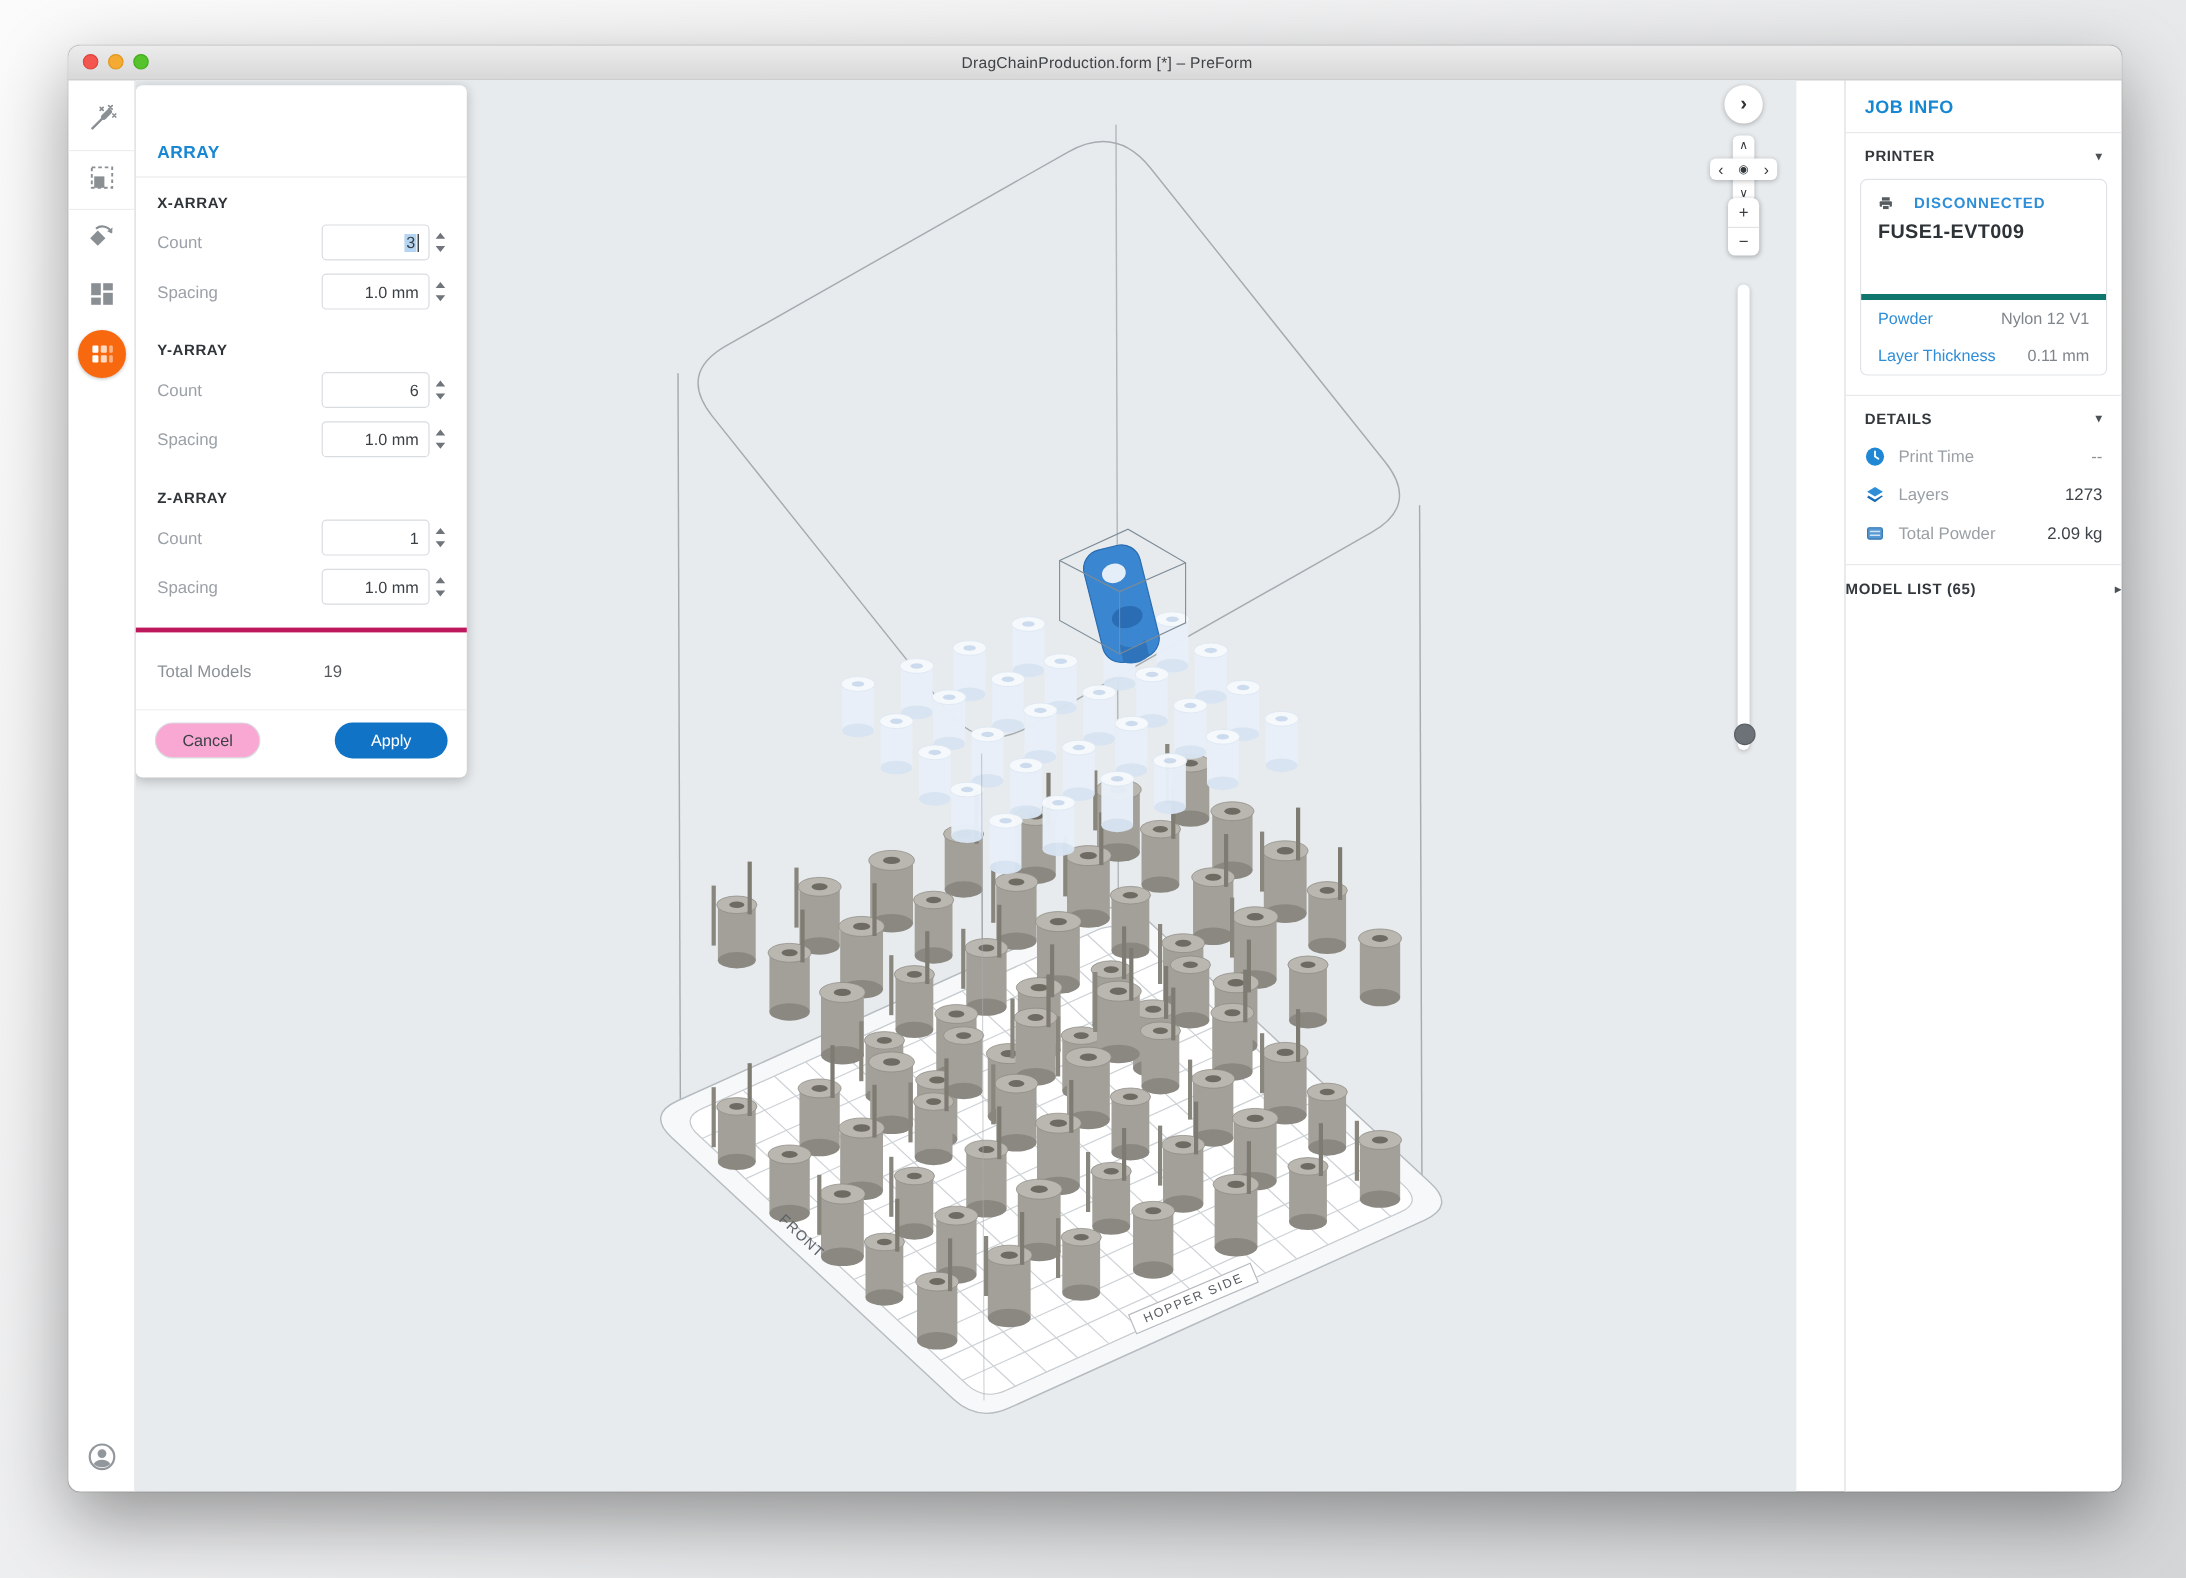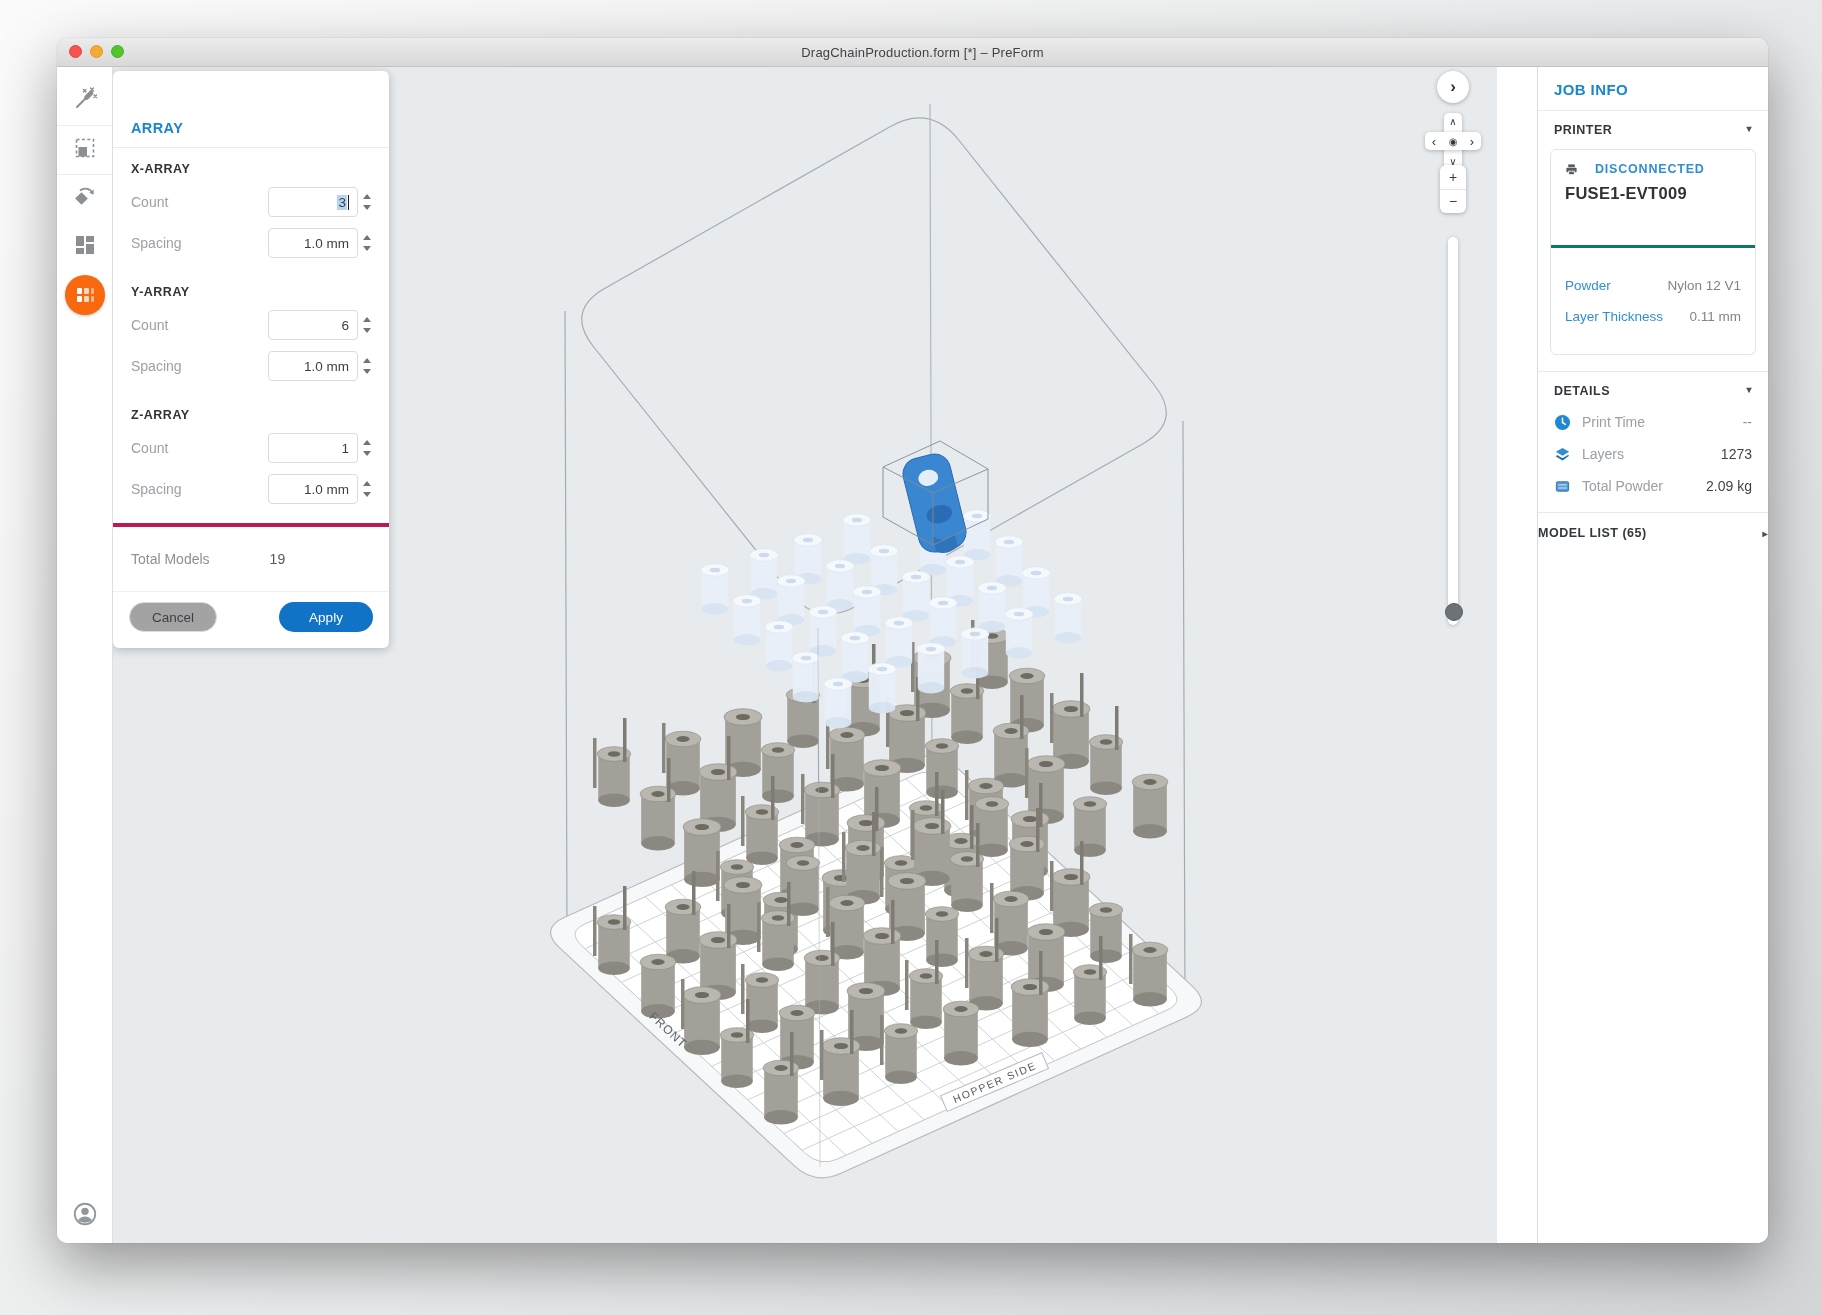--- a/index.html
+++ b/index.html
@@ -60,21 +60,21 @@
   .arrow-down{width:0;height:0;border-left:4px solid transparent;border-right:4px solid transparent;
               border-top:5px solid #6f757a;}
   .total-row{border-top:4px solid #be185d;display:flex;align-items:center;
              padding:24px 18px;font-size:14px;}
   .total-label{color:#8b9196;}
   .total-val{margin-left:60px;color:#55595e;}
   .btn-row{display:flex;justify-content:space-between;align-items:center;
            padding:10px 16px 16px;border-top:1px solid #f0f0f0;}
   .btn{height:30px;border-radius:16px;font-size:13.5px;display:flex;align-items:center;
        justify-content:center;box-sizing:border-box;cursor:default;}
-  .btn.cancel{width:88px;background:#a3a3a3;border:1px solid #d8dcdf;color:#3c4146;}
+  .btn.cancel{width:88px;background:#f9a8d4;border:1px solid #d8dcdf;color:#3c4146;}
   .btn.apply{width:94px;background:#1173c6;color:#fff;}
   
   .ctl{position:absolute;background:#fff;box-shadow:0 1px 4px rgba(0,0,0,.28);}
   .expand-btn{right:28px;top:4px;width:32px;height:32px;border-radius:50%;
               display:flex;align-items:center;justify-content:center;
               font-size:17px;font-weight:bold;color:#2e3338;}
   .navx{position:absolute;right:16px;top:46px;width:56px;height:56px;}
   .navx .bar{position:absolute;background:#fff;border-radius:5px;box-shadow:0 1px 4px rgba(0,0,0,.25);}
   .navx .bar.v{left:19px;top:0;width:18px;height:56px;}
   .navx .bar.h{left:0;top:19px;width:56px;height:18px;}
@@ -89,29 +89,29 @@
                  font-size:14px;color:#3a3f44;}
   .zoom-pill .zi{border-bottom:1px solid #e4e4e4;}
   .layer-slider{right:39px;top:170px;width:10px;height:388px;border-radius:5px;
                 background:#fff;box-shadow:0 1px 4px rgba(0,0,0,.22);position:absolute;}
   .slider-handle{position:absolute;left:-3px;bottom:4px;width:16px;height:16px;border-radius:50%;
                  background:#6d7278;border:1px solid #5a5f64;}
   
   .job-panel{width:230px;background:#fff;border-left:1px solid #d9dcdf;font-size:14px;margin-left:40px;}
   .jp-header{padding:14px 16px 12px;color:#1787d2;font-weight:bold;font-size:15px;
              letter-spacing:.4px;border-bottom:1px solid #e7e9eb;}
-  .sec-head{display:flex;justify-content:space-between;
+  .sec-head{display:flex;justify-content:space-between;align-items:center;
             padding:12px 16px;font-weight:bold;font-size:12.5px;color:#33383d;letter-spacing:.5px;}
   .chev{color:#4c5156;font-size:10px;}
   .printer-card{margin:0 12px 16px;border:1px solid #dfe3e6;border-radius:6px;background:#fff;}
   .pc-top{padding:12px 14px 42px;}
   .status{display:flex;gap:7px;align-items:center;color:#2f8ed8;font-size:12.5px;
           letter-spacing:.8px;font-weight:600;}
   .pname{font-size:16.5px;font-weight:bold;color:#2e3338;margin-top:8px;letter-spacing:.3px;}
-  .pc-rows{border-top:3px solid #0f766e;padding:22px 14px;}
+  .pc-rows{border-top:5px solid #0f766e;padding:0 14px;}
   .pc-row{display:flex;justify-content:space-between;padding:8px 0;font-size:13.5px;}
   .pc-row .l{color:#2f8ed8;} .pc-row .v{color:#7f858b;}
   .details-block{border-top:1px solid #e7e9eb;padding-bottom:10px;}
   .d-row{display:flex;align-items:center;padding:7px 16px;font-size:14px;}
   .d-ic{width:18px;height:18px;margin-right:10px;display:flex;align-items:center;}
   .d-label{color:#9aa0a6;}
   .d-val{margin-left:auto;color:#3f444a;}
   .d-val.dim{color:#8b9196;}
   .model-list{border-top:1px solid #e7e9eb;padding:13px 0;display:flex;
               justify-content:space-between;align-items:center;font-weight:bold;

